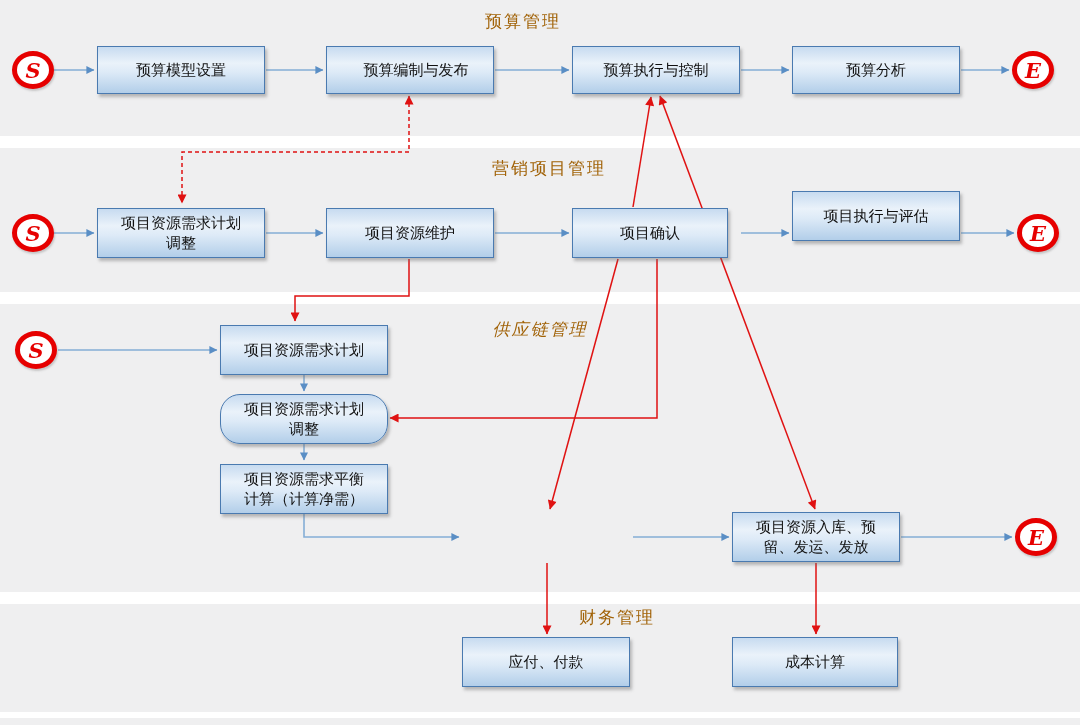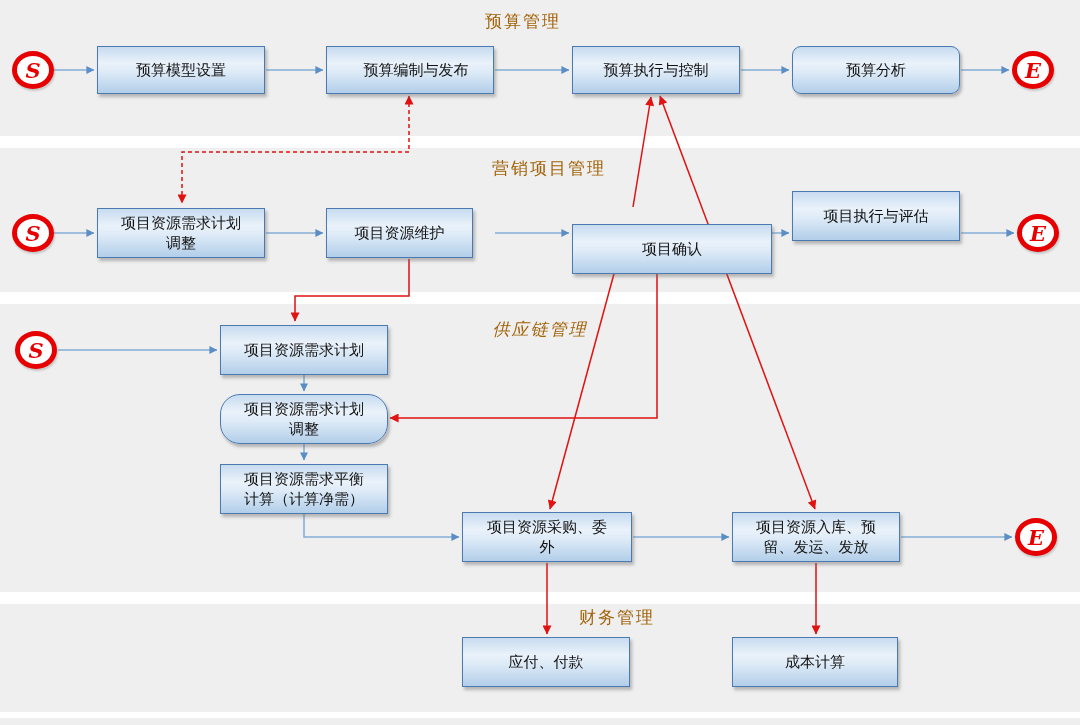--- a/index.html
+++ b/index.html
@@ -89,31 +89,30 @@
       <path d="M657,259 V418 H390" marker-end="url(#redArrow)"></path>
       <path d="M618,259 L550,509" marker-end="url(#redArrow)"></path>
       <path d="M547,563 V634" marker-end="url(#redArrow)"></path>
       <path d="M816,563 V634" marker-end="url(#redArrow)"></path>
     </g>
   </svg>
 
   <div class="node" style="left:97px;top:46px;width:168px;height:48px;">预算模型设置</div>
   <div class="node" style="left:326px;top:46px;width:168px;height:48px;padding-left:32px;">预算编制与发布</div>
   <div class="node" style="left:572px;top:46px;width:168px;height:48px;">预算执行与控制</div>
-  <div class="node" style="left:792px;top:46px;width:168px;height:48px;border-radius:9px;">预算分析</div>
+  <div class="node" style="left:792px;top:46px;width:168px;height:48px;">预算分析</div>
 
   <div class="node" style="left:97px;top:208px;width:168px;height:50px;">项目资源需求计划调整</div>
-  <div class="node" style="left:326px;top:208px;width:147px;height:50px;font-family:Liberation Serif, serif;">项目资源维护</div>
-  <div class="node" style="left:572px;top:224px;width:200px;height:50px;">项目确认</div>
+  <div class="node" style="left:326px;top:208px;width:168px;height:50px;font-family:Liberation Serif, serif;">项目资源维护</div>
+  <div class="node" style="left:572px;top:208px;width:156px;height:50px;">项目确认</div>
   <div class="node" style="left:792px;top:191px;width:168px;height:50px;">项目执行与评估</div>
 
   <div class="node" style="left:220px;top:325px;width:168px;height:50px;">项目资源需求计划</div>
   <div class="node" style="left:220px;top:394px;width:168px;height:50px;border-radius:20px;">项目资源需求计划调整</div>
   <div class="node" style="left:220px;top:464px;width:168px;height:50px;">项目资源需求平衡计算（计算净需）</div>
-  <div class="node" style="left:462px;top:512px;width:170px;height:50px;">项目资源采购、委外</div>
   <div class="node" style="left:732px;top:512px;width:168px;height:50px;">项目资源入库、预留、发运、发放</div>
 
   <div class="node" style="left:462px;top:637px;width:168px;height:50px;">应付、付款</div>
   <div class="node" style="left:732px;top:637px;width:166px;height:50px;">成本计算</div>
 
   <div class="terminal" style="left:12px;top:51px;">
     <span>S</span>
   </div>
   <div class="terminal" style="left:1012px;top:51px;">
     <span>E</span>

